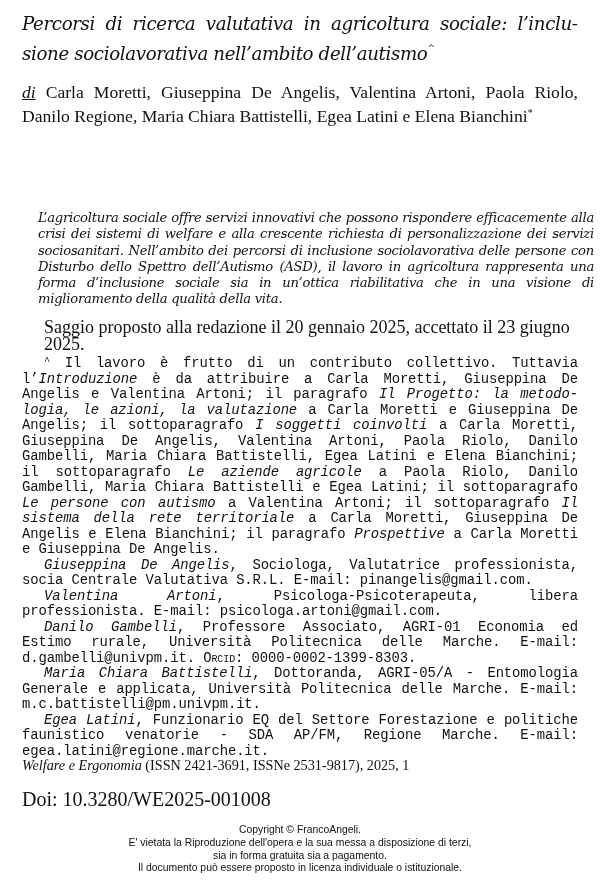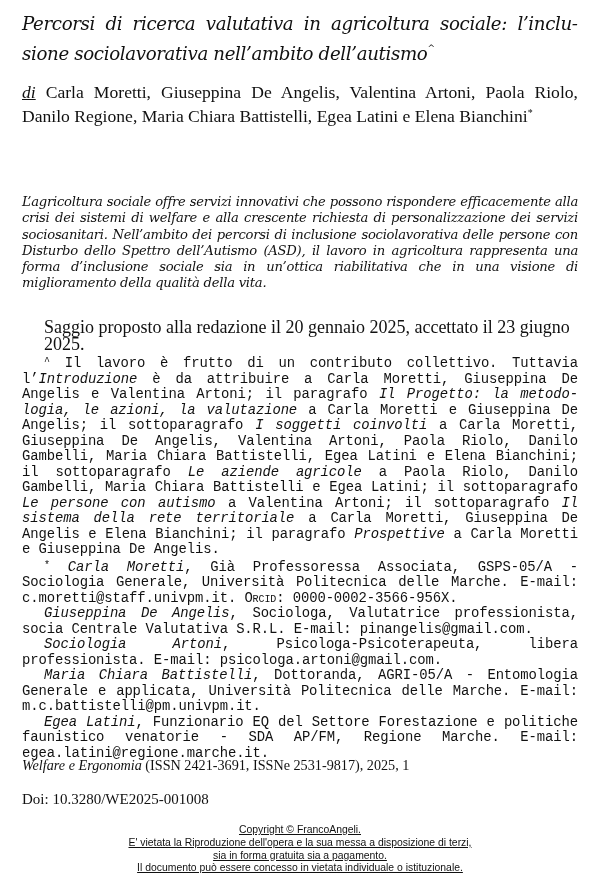--- a/index.html
+++ b/index.html
@@ -20,21 +20,21 @@
     position: absolute; left: 0; top: 83px; width: 556px;
     font-family: "Liberation Serif", serif; font-size: 17.6px; line-height: 19.5px;
     text-align: justify; text-align-last: left;
   }
   .authors .di { font-style: italic; text-decoration: underline; }
   .authors sup { font-size: 10px; vertical-align: 6px; }
   .abstract {
     position: absolute; left: 0; top: 194px; width: 556px;
     font-family: "DejaVu Serif", serif; font-style: italic;
     font-size: 13.15px; line-height: 16.3px; letter-spacing: -0.25px;
-    text-align: justify; text-align-last: left; margin: 0;
+    text-align: justify; text-align-last: left; margin: 16px;
   }
   .received {
     position: absolute; left: 22px; top: 319px; width: 534px;
     font-family: "Liberation Serif", serif; font-size: 18px; line-height: 17px;
   }
   .notes {
     position: absolute; left: 0; top: 354px; width: 556px;
     font-family: "Liberation Serif", serif; font-size: 13.9px; line-height: 15.5px;
     text-align: justify; text-align-last: left; letter-spacing: -0.1px;
   }
@@ -42,26 +42,26 @@
   .notes i { font-style: italic; }
   .notes .sc { font-variant: small-caps; }
   .notes .mark { font-size: 10px; vertical-align: 3px; }
   .journal {
     position: absolute; left: 0; top: 757px; width: 556px;
     font-family: "Liberation Serif", serif; font-size: 14.2px; line-height: 17px;
   }
   .journal i { font-style: italic; text-align: right; }
   .doi {
     position: absolute; left: 0; top: 791px; width: 556px;
-    font-family: "Liberation Serif", serif; font-size: 15px; line-height: 17px;
+    font-family: "Liberation Serif", serif; font-size: 20px; line-height: 17px;
   }
   .copyright {
     position: absolute; left: 0; top: 824px; width: 600px;
     font-family: "Liberation Sans", sans-serif; font-size: 10.4px; line-height: 12.8px;
-    text-align: center; color: #111; text-decoration: underline;
+    text-align: center; color: #111;
   }
   .copyright div { white-space: nowrap; }
 </style>
 </head>
 <body>
 
 <div class="page">
 
   <h1 class="title"><span>Percorsi di ricerca valutativa in agricoltura sociale: l’inclu­sione sociolavorativa nell’ambito dell’autismo</span><sup>^</sup></h1>
 
@@ -70,30 +70,30 @@
     <span>Carla Moretti, Giuseppina De Angelis, Valentina Artoni, Paola Riolo, Danilo Regione, Maria Chiara Battistelli, Egea Latini e Elena Bianchini</span><sup>*</sup>
   </div>
 
   <p class="abstract">L’agricoltura sociale offre servizi innovativi che possono rispondere efficacemente alla crisi dei sistemi di welfare e alla crescente richiesta di personalizzazione dei servizi sociosanitari. Nell’ambito dei percorsi di inclusione sociolavorativa delle persone con Disturbo dello Spettro dell’Autismo (ASD), il lavoro in agricoltura rap­presenta una forma d’inclusione sociale sia in un’ottica riabilitativa che in una vi­sione di miglioramento della qualità della vita.</p>
 
   <div class="received">Saggio proposto alla redazione il 20 gennaio 2025, accettato il 23 giugno 2025.</div>
 
   <div class="notes">
     <p><span class="mark">^</span><span> Il lavoro è frutto di un contributo collettivo. Tuttavia l’</span><i>Introduzione</i><span>  è da attribuire a Carla Moretti, Giuseppina De Angelis e Valentina Artoni; il paragrafo </span><i>Il Progetto: la metodo­logia, le azioni, la valutazione</i><span> a Carla Moretti e Giuseppina De Angelis; il sottoparagrafo </span><i>I soggetti coinvolti</i><span> a Carla Moretti, Giuseppina De Angelis, Valentina Artoni, Paola Riolo, Da­nilo Gambelli, Maria Chiara Battistelli, Egea Latini e Elena Bianchini; il sottoparagrafo </span><i>Le aziende agricole</i><span> a Paola Riolo, Danilo Gambelli, Maria Chiara Battistelli e Egea Latini; il sottoparagrafo </span><i>Le persone con autismo</i><span> a Valentina Artoni; il sottoparagrafo </span><i>Il sistema della rete territoriale</i><span> a Carla Moretti, Giuseppina De Angelis e Elena Bianchini; il paragrafo </span><i>Pro­spettive</i><span> a Carla Moretti e Giuseppina De Angelis.</span></p>
 
-    <p><span class="mark">*</span> <i>Carla Moretti</i><span>, Già Professoressa Associata, GSPS-05/A - Sociologia Generale, Università Politecnica delle Marche. E-mail: c.moretti@staff.univpm.it. </span><span class="sc">Orcid</span><span>: 0000-0002-3566-956X.</span></p>
     <p><i>Giuseppina De Angelis</i><span>, Sociologa, Valutatrice professionista, socia Centrale Valutativa S.R.L. E-mail: pinangelis@gmail.com.</span></p>
-    <p><i>Sociologia Artoni</i><span>, Psicologa-Psicoterapeuta, libera professionista. E-mail: psicologa.ar­toni@gmail.com.</span></p>
+    <p><i>Valentina Artoni</i><span>, Psicologa-Psicoterapeuta, libera professionista. E-mail: psicologa.ar­toni@gmail.com.</span></p>
+    <p><i>Danilo Gambelli</i><span>, Professore Associato, AGRI-01 Economia ed Estimo rurale, Università Politecnica delle Marche. E-mail: d.gambelli@univpm.it. </span><span class="sc">Orcid</span><span>: 0000-0002-1399-8303.</span></p>
     <p><i>Maria Chiara Battistelli</i><span>, Dottoranda, AGRI-05/A - Entomologia Generale e applicata, Università Politecnica delle Marche. E-mail: m.c.battistelli@pm.univpm.it.</span></p>
     <p><i>Egea Latini</i><span>, Funzionario EQ del Settore Forestazione e politiche faunistico venatorie - SDA AP/FM, Regione Marche. E-mail: egea.latini@regione.marche.it.</span></p>
   </div>
 
   <div class="journal"><i>Welfare e Ergonomia</i><span> (ISSN 2421-3691, ISSNe 2531-9817), 2025, 1</span></div>
 
   <div class="doi">Doi: 10.3280/WE2025-001008</div>
 </div>
 
 <div class="copyright">
   <div>Copyright © FrancoAngeli.</div>
   <div>E' vietata la Riproduzione dell'opera e la sua messa a disposizione di terzi,</div>
   <div>sia in forma gratuita sia a pagamento.</div>
-  <div>Il documento può essere concesso in vietata individuale o istituzionale.</div>
+  <div>Il documento può essere proposto in licenza individuale o istituzionale.</div>
 </div>
 
 </body></html>

